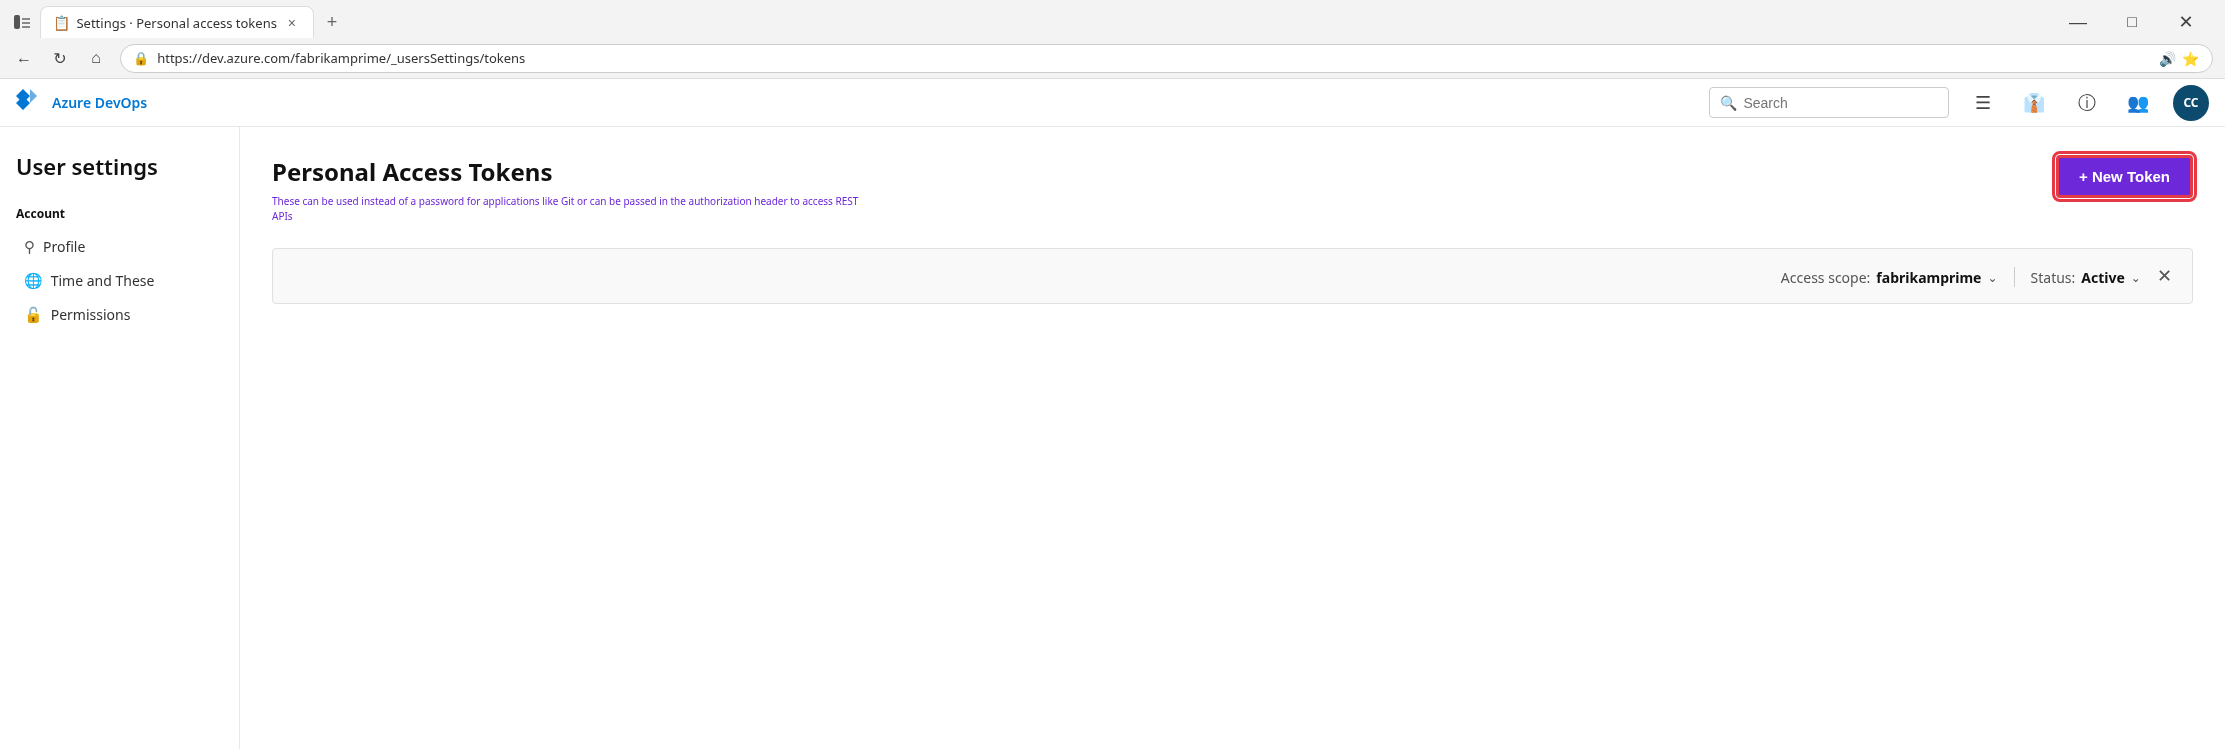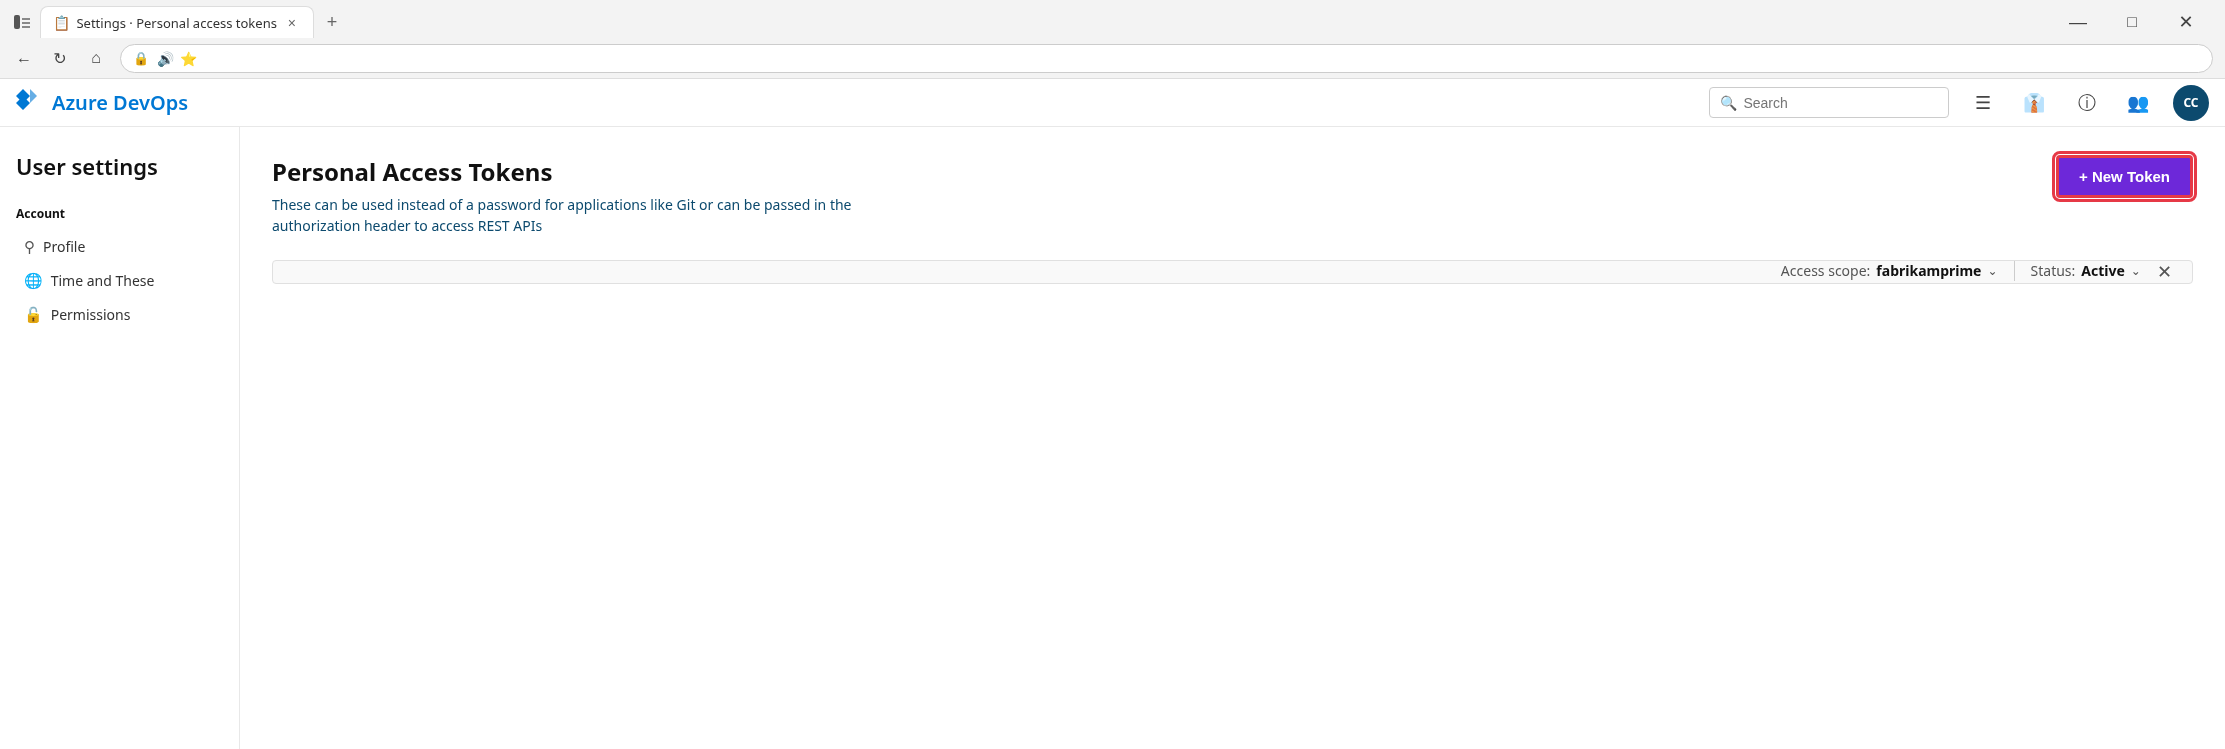--- a/index.html
+++ b/index.html
@@ -89,21 +89,21 @@
     }
     .app-logo {
       display: flex; align-items: center; gap: 8px;
       text-decoration: none;
     }
     .app-logo-icon {
       width: 28px; height: 28px;
     }
     .app-logo-text {
       color: #0078d4;
-      font-size: 20px;
+      font-size: 14px;
       font-weight: 600;
     }
     .header-spacer { flex: 1; }
     .search-box {
       display: flex; align-items: center;
       border: 1px solid #ccc;
       border-radius: 4px;
       padding: 5px 10px;
       gap: 6px;
       width: 240px;
@@ -184,48 +184,48 @@
       justify-content: space-between;
       margin-bottom: 24px;
     }
     .page-title {
       font-size: 24px;
       font-weight: 700;
       color: #111;
       margin-bottom: 6px;
     }
     .page-description {
-      font-size: 14px;
-      color: #0c4a6e;
+      font-size: 10px;
+      color: #6d28d9;
       max-width: 600px;
       line-height: 1.5;
     }
     .new-token-btn {
       display: flex; align-items: center; gap: 6px;
       background: #6d28d9;
       color: #fff;
       border: 3px solid #e63946;
       border-radius: 4px;
       padding: 10px 20px;
       font-size: 15px;
       font-weight: 600;
       cursor: pointer;
       white-space: nowrap;
       outline: 3px solid #e63946;
       outline-offset: 1px;
     }
 
     
     .filter-bar {
-      display: flex; align-items: flex-start;
+      display: flex; align-items: flex-end;
       gap: 16px;
       background: #f9f9f9;
       border: 1px solid #e0e0e0;
       border-radius: 4px;
-      padding: 0 20px;
+      padding: 16px 20px;
     }
     .filter-spacer { flex: 1; }
     .filter-group {
       display: flex; align-items: center; gap: 6px;
       font-size: 14px; color: #333;
     }
     .filter-label { color: #555; }
     .filter-value { font-weight: 700; color: #111; }
     .filter-chevron { color: #555; font-size: 12px; }
     .filter-divider {
@@ -263,20 +263,21 @@
       <button style="width:46px;height:28px;background:none;border:none;cursor:pointer;font-size:16px;color:#444;">□</button>
       <button style="width:46px;height:28px;background:none;border:none;cursor:pointer;font-size:18px;color:#444;">✕</button>
     </div>
   </div>
   <div class="nav-bar">
     <button class="nav-btn">←</button>
     <button class="nav-btn">↻</button>
     <button class="nav-btn">⌂</button>
     <div class="address-bar">
       <span class="address-bar-lock">🔒</span>
+      <span class="address-bar-url">https://dev.azure.com/fabrikamprime/_usersSettings/tokens</span>
       <div class="address-bar-icons">
         <span>🔊</span>
         <span>⭐</span>
       </div>
     </div>
   </div>
 </div>
 
 <div class="app-header">
   <a class="app-logo">

